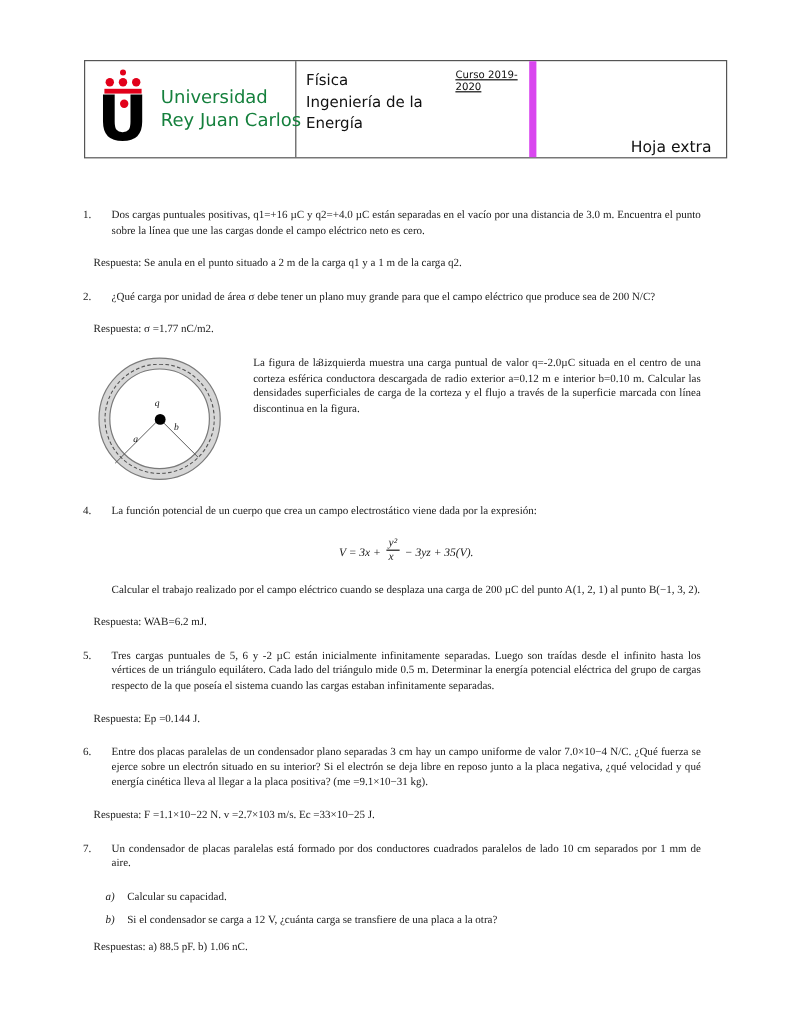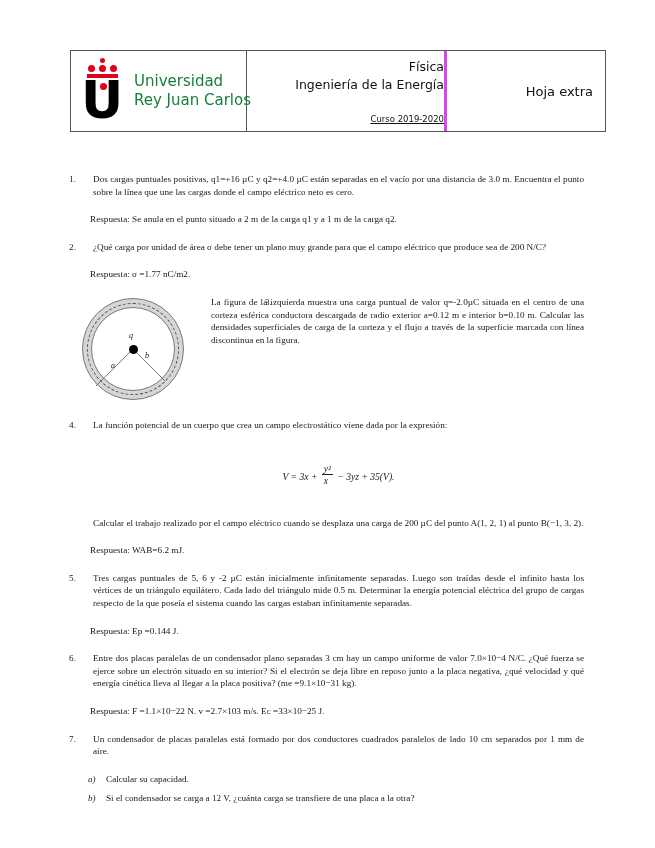--- a/index.html
+++ b/index.html
@@ -97,45 +97,44 @@
   }
   .logo-text {
     font-family: "DejaVu Sans", sans-serif;
     font-size: 15px;
     line-height: 19px;
     color: #15803d;
     white-space: nowrap;
   }
   .hdr-course {
     width: 200px;
-    border-right: 3px solid #d946ef;
+    border-right: 6px solid #d946ef;
     padding: 7px 0 4px 8px;
     display: flex;
-    flex-direction: column;
+    flex-direction: row;
     justify-content: space-between;
     min-height: 80px;
-    text-align: right;
   }
   .course-lines {
     font-family: "DejaVu Sans", sans-serif;
     font-size: 12.5px;
     line-height: 18px;
     color: #111;
   }
   .course-year {
     font-family: "DejaVu Sans", sans-serif;
     font-size: 8.5px;
     color: #111;
     padding-bottom: 3px;
     text-decoration: underline;
   }
   .hdr-sheet {
     flex: 1 1 auto;
     display: flex;
-    align-items: center;
+    align-items: flex-end;
     justify-content: flex-end;
     padding-right: 12px;
     min-height: 80px;
     font-family: "DejaVu Sans", sans-serif;
     font-size: 13px;
     color: #111;
   }
 
   
   .content {
@@ -159,21 +158,21 @@
   }
   li.problem .num {
     position: absolute;
     left: 62px;
     top: 0;
     width: 14px;
     text-align: right;
     font-size: 9.2px;
   }
   .para { margin: 15px; }
-  .ans  { margin: 12px; }
+  .ans  { margin: 0; }
 
   
   .fig-row {
     position: relative;
     min-height: 108px;
   }
   .figure-sphere {
     position: absolute;
     left: 82px;
     top: 2px;
@@ -248,21 +247,21 @@
   .eq-block {
     text-align: center;
     margin: 11px 0 11px 0;
     font-size: 9.6px;
     font-style: italic;
   }
   .frac {
     display: inline-block;
     vertical-align: -0.42em;
     text-align: left;
-    margin: 16px 2px;
+    margin: 0 2px;
   }
   .frac .top {
     display: block;
     border-bottom: 0.8px solid #1a1a1a;
     padding: 0 2px 0px 2px;
     line-height: 11px;
   }
   .frac .bot {
     display: block;
     padding: 0 2px;
@@ -395,16 +394,17 @@
       <ol class="subitems">
         <li>
           <span class="sublabel">a)</span>
           <span>Calcular su capacidad.</span>
         </li>
         <li>
           <span class="sublabel">b)</span>
           <span>Si el condensador se carga a 12 V, ¿cuánta carga se transfiere de una placa a la otra?</span>
         </li>
       </ol>
+      <p class="final-answers">Respuestas: a) 88.5 pF. b) 1.06 nC.</p>
     </li>
 
   </ol>
 </div>
 
 </body></html>

